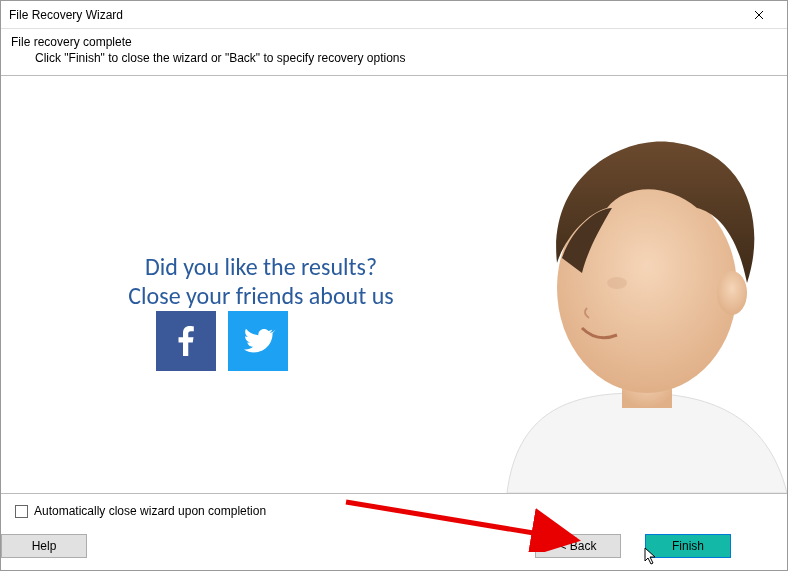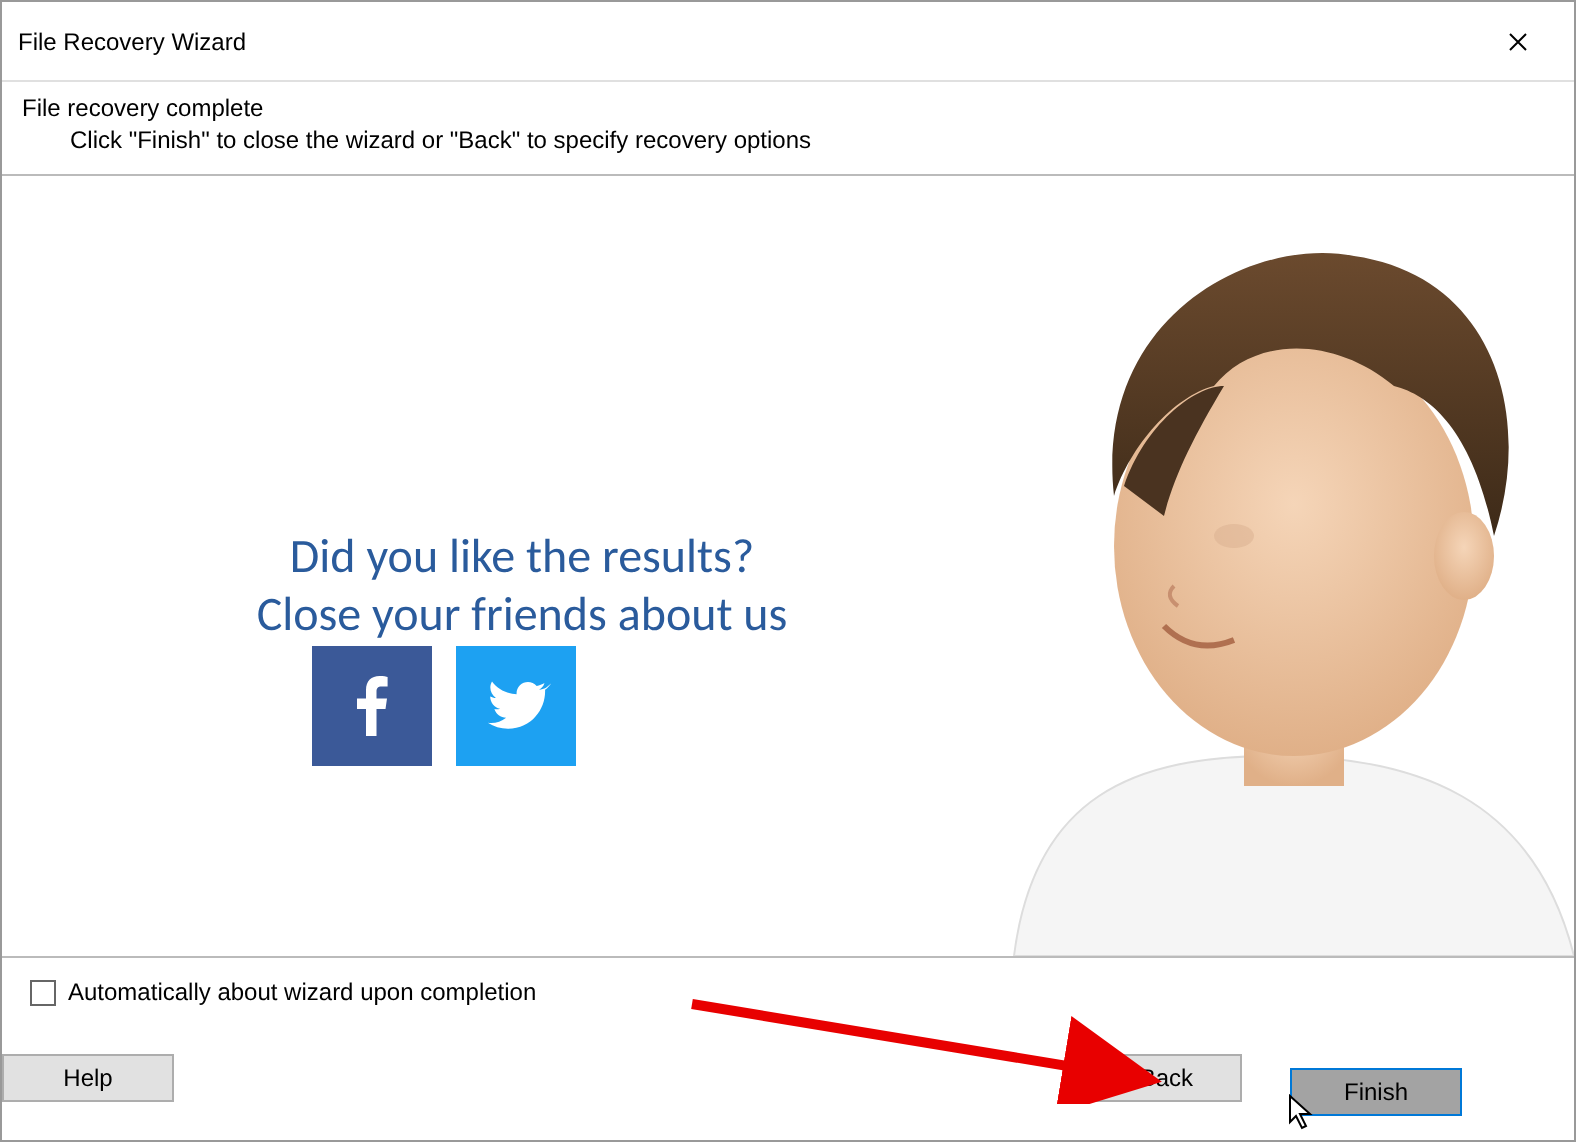--- a/index.html
+++ b/index.html
@@ -1,39 +1,39 @@
 <!DOCTYPE html>
 <html><head>
   <meta charset="utf-8">
   <style>
     * { box-sizing: border-box; margin: 0; padding: 0; }
     body { font-family: "Segoe UI", Tahoma, sans-serif; font-size: 12px; background: #fff; }
     .window { width: 788px; height: 571px; border: 1px solid #999; display: flex; flex-direction: column; position: relative; }
-    .titlebar { height: 40px; display: flex; align-items: center; justify-content: space-between; padding: 0 8px; border-bottom: 1px solid #e0e0e0; }
+    .titlebar { height: 28px; display: flex; align-items: center; justify-content: space-between; padding: 0 8px; border-bottom: 1px solid #e0e0e0; }
     .titlebar-title { font-size: 12px; color: #000; }
     .close-x { width: 40px; height: 28px; display: flex; align-items: center; justify-content: center; cursor: pointer; }
     .close-x svg { width: 10px; height: 10px; }
     .header-area { padding: 6px 10px 10px 10px; border-bottom: 1px solid #bbb; }
     .header-title { font-weight: normal; font-size: 12px; color: #000; }
     .header-sub { font-size: 12px; color: #000; margin-left: 24px; margin-top: 2px; }
     .content { flex: 1; position: relative; overflow: hidden; background: #fff; }
     .promo-text { position: absolute; top: 160px; left: 100px; width: 320px; text-align: center; margin-top: 16px; }
     .promo-text .line { font-family: Calibri, "Segoe UI", sans-serif; font-size: 24px; color: #2a5b9c; font-weight: 400; }
     .social-row { position: absolute; top: 235px; left: 155px; display: flex; gap: 12px; }
     .social-btn { width: 60px; height: 60px; display: flex; align-items: center; justify-content: center; cursor: pointer; }
     .fb { background: #3b5998; }
     .tw { background: #1da1f2; }
     .social-btn svg { fill: #fff; }
     .person { position: absolute; right: 0; bottom: 0; width: 340px; height: 380px; }
     .footer1 { border-top: 1px solid #bbb; padding: 10px 14px 8px 14px; display: flex; align-items: center; }
     .checkbox { width: 13px; height: 13px; border: 1px solid #666; margin-right: 6px; display: inline-block; background: #fff; }
     .check-label { font-size: 12px; color: #000; }
     .footer2 { padding: 8px 14px 12px 0; display: flex; align-items: center; justify-content: space-between; }
     .btn { min-width: 86px; height: 24px; border: 1px solid #adadad; background: #e1e1e1; font-size: 12px; color: #000; display: inline-flex; align-items: center; justify-content: center; cursor: pointer; padding: 0 12px; }
-    .btn.primary { border: 1px solid #0078d7; background: #a3a3a3; margin-top: 15px; }
+    .btn.primary { border: 1px solid #0078d7; background: #14b8a6; }
     .btn.disabled { color: #a0a0a0; cursor: default; }
     .btn-row-right { display: flex; gap: 24px; align-items: center; }
     .arrow { position: absolute; left: 340px; bottom: 18px; pointer-events: none; }
     .cursor { position: absolute; left: 643px; bottom: 3px; pointer-events: none; }
   </style>
 </head>
 <body>
 
 <div class="window">
   <div class="titlebar">
@@ -94,21 +94,21 @@
       <ellipse cx="170" cy="170" rx="10" ry="6" fill="#d9b090" opacity="0.5"></ellipse>
 
       <path d="M135 215 Q 150 230 170 222" stroke="#b07050" stroke-width="3" fill="none"></path>
 
       <path d="M140 195 Q 135 200 142 205" stroke="#c89070" stroke-width="2" fill="none"></path>
     </svg>
   </div>
 
   <div class="footer1">
     <span class="checkbox"></span>
-    <span class="check-label">Automatically about wizard upon completion</span>
+    <span class="check-label">Automatically close wizard upon completion</span>
   </div>
 
   <div class="footer2">
     <button class="btn">Help</button>
     <div class="btn-row-right">
       <button class="btn">&lt; Back</button>
       <button class="btn primary">Finish</button>
       <span style="width:18px"></span>
     </div>
   </div>

